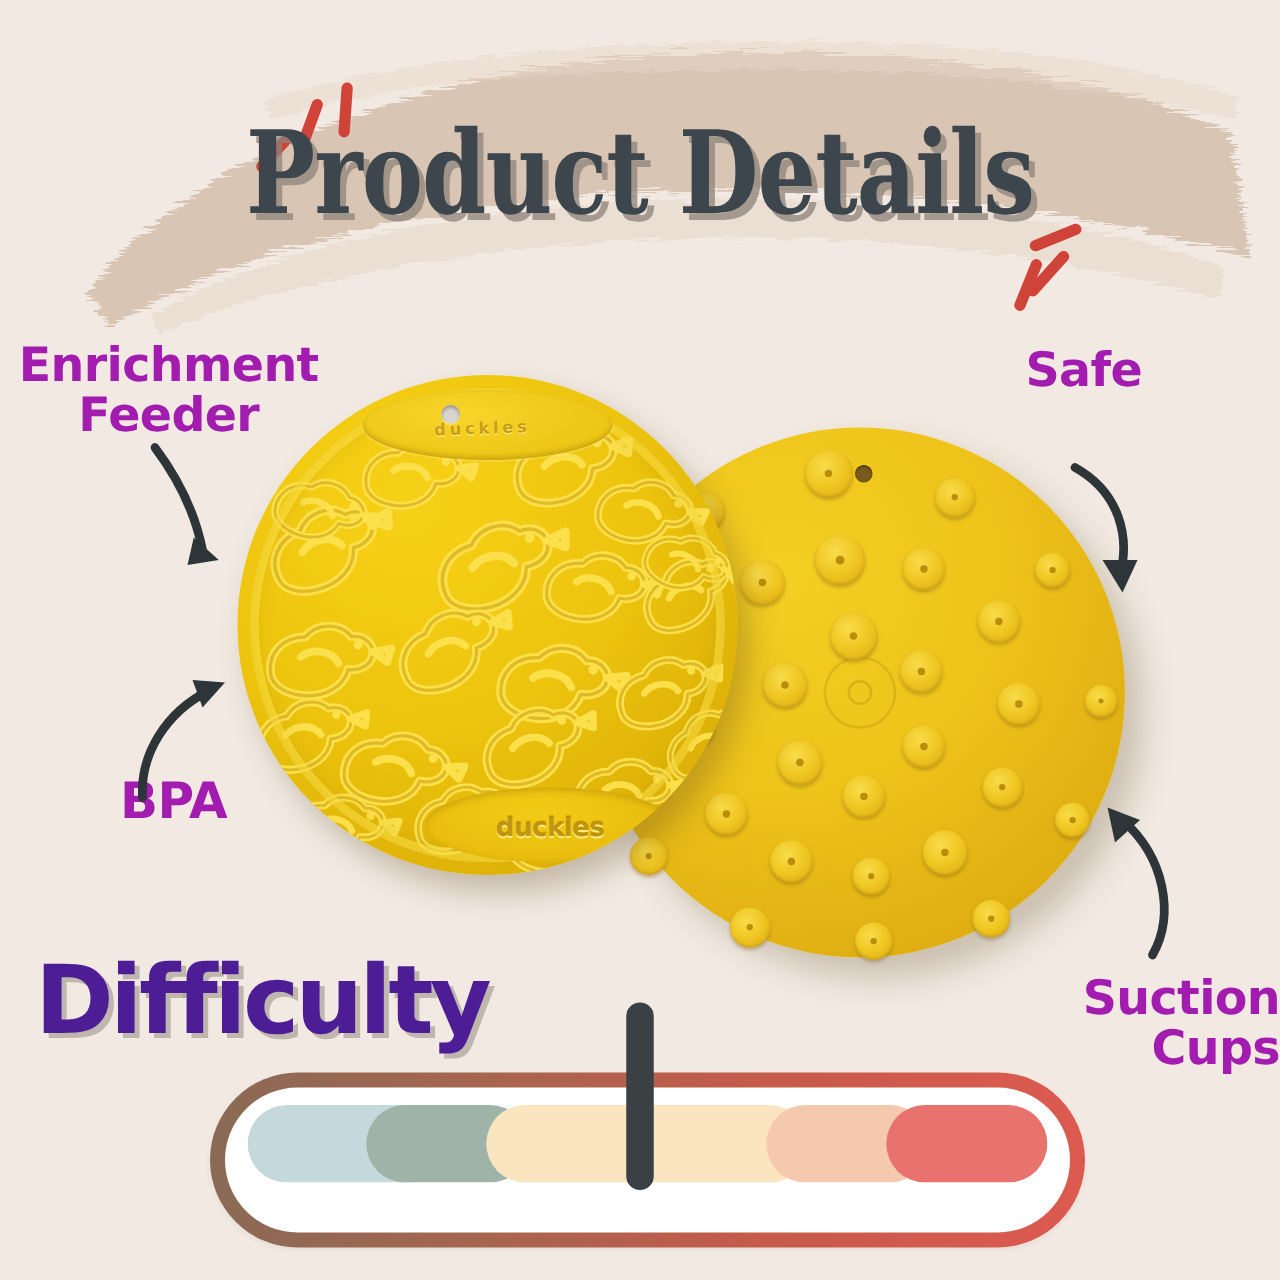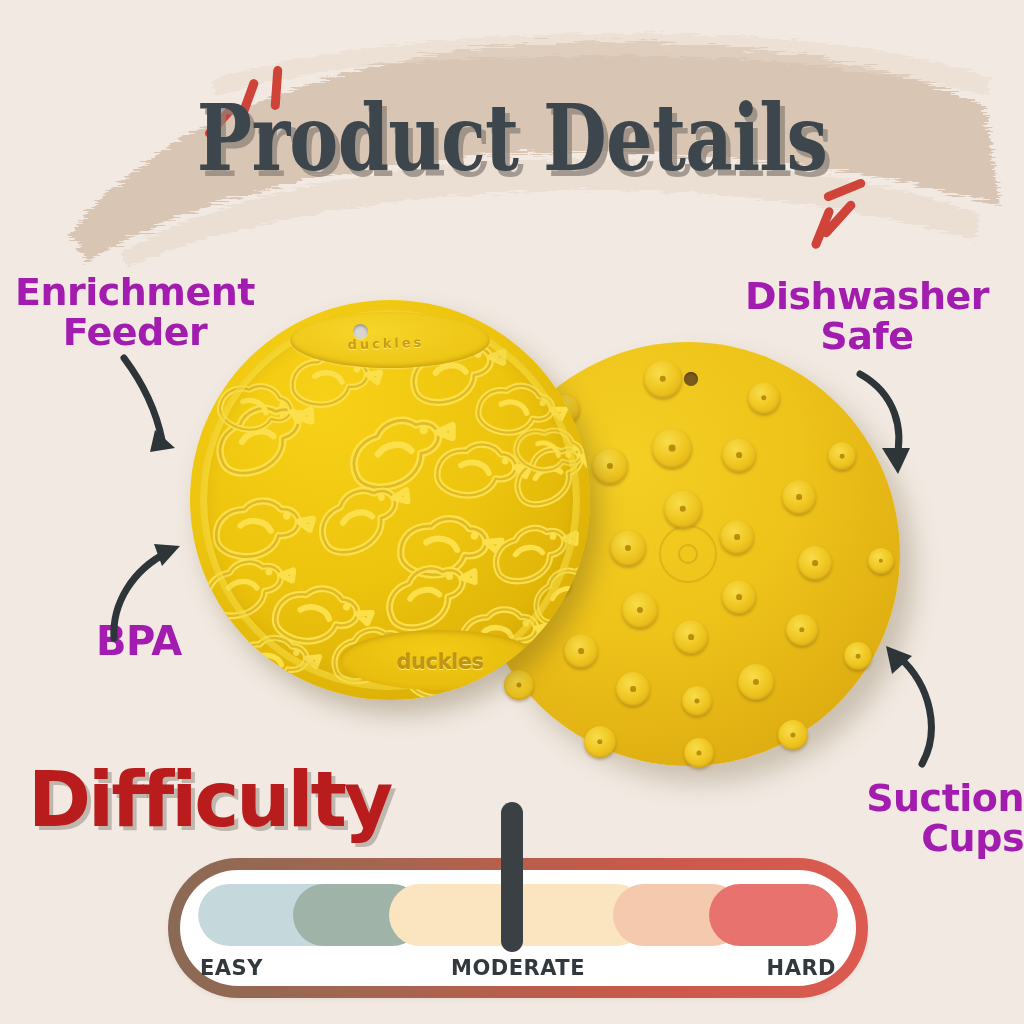--- a/index.html
+++ b/index.html
@@ -137,21 +137,21 @@
     color:rgba(186,141,8,0.9);
     text-shadow:0 1px 0 rgba(255,240,140,0.9), 0 -1px 0 rgba(150,110,10,0.35);
     text-align:center;
   }
 
   
   .difficulty-title {
     position:absolute; left:28px; top:762px;
     font-family:"DejaVu Sans", sans-serif;
     font-weight:700; font-size:76px; letter-spacing:-3px;
-    color:#b91c1c;
+    color:#4c1d95;
     text-shadow:4px 4px 0 rgba(150,140,132,0.55);
     line-height:1;
   }
 
   .diff-frame {
     position:absolute; left:168px; top:858px; width:700px; height:140px;
     border-radius:70px;
     background:linear-gradient(90deg,#8a6a55 0%,#a6654f 32%,#c45a4a 62%,#dd5a50 100%);
     padding:12px;
     box-shadow:0 2px 5px rgba(0,0,0,0.05);
@@ -332,21 +332,20 @@
   <span class="ln">BPA</span>
 </div>
 <div class="arrow" style="left:106px; top:540px;">
   <svg width="100" height="110" viewBox="0 0 100 110">
     <path d="M8,98 C6,64 26,30 62,12"></path>
     <polygon class="head" points="48,4 74,6 56,26"></polygon>
   </svg>
 </div>
 
 <div class="callout" id="co-dishwasher">
-  <span class="ln">Dishwasher</span>
   <span class="ln">Safe</span>
 </div>
 <div class="arrow" style="left:852px; top:368px;">
   <svg width="90" height="120" viewBox="0 0 90 120">
     <path d="M8,6 C44,26 52,62 44,92"></path>
     <polygon class="head" points="30,80 46,106 58,80"></polygon>
   </svg>
 </div>
 
 <div class="callout" id="co-suction">
@@ -366,19 +365,14 @@
 
 <div class="diff-frame">
   <div class="diff-inner">
     <div class="diff-track">
       <span class="seg" style="background:#c5d8db;"></span>
       <span class="seg r" style="background:#9fb3a9;"></span>
       <span class="seg r" style="background:#fae5c0;flex:2 1 0;"></span>
       <span class="seg r" style="background:#f5c9ad;"></span>
       <span class="seg r" style="background:#e8736e;"></span>
     </div>
-    <div class="diff-labels">
-      <span class="lbl-easy">EASY</span>
-      <span class="lbl-moderate">MODERATE</span>
-      <span class="lbl-hard">HARD</span>
-    </div>
   </div>
 </div>
 
 </body></html>

